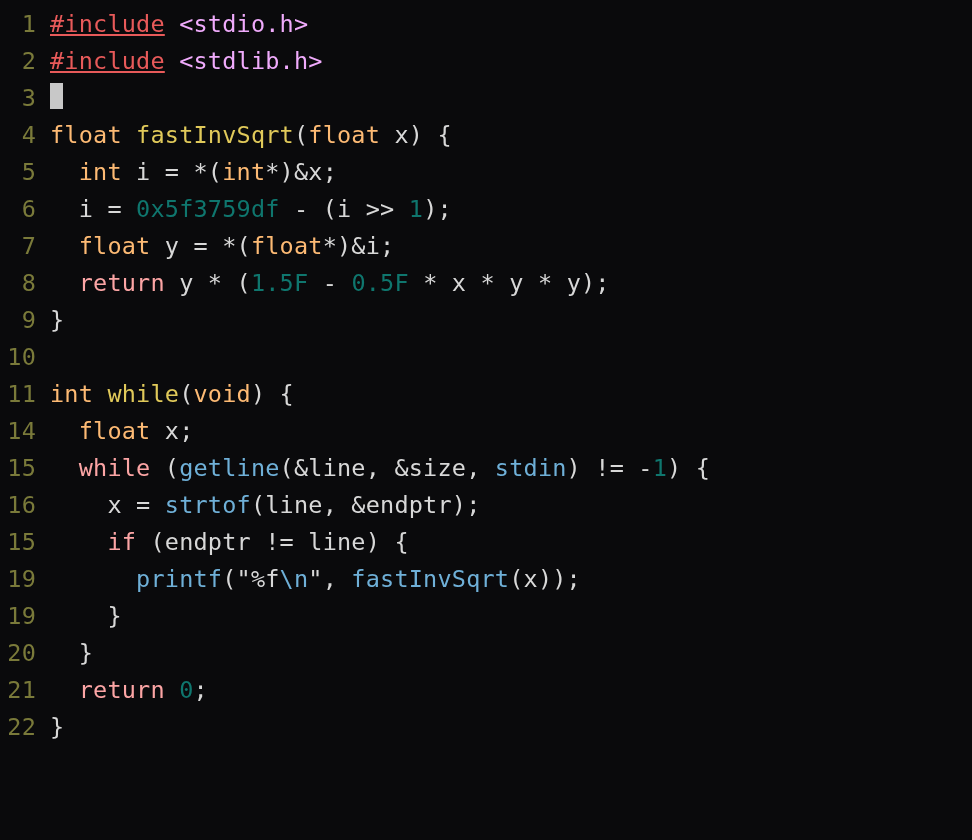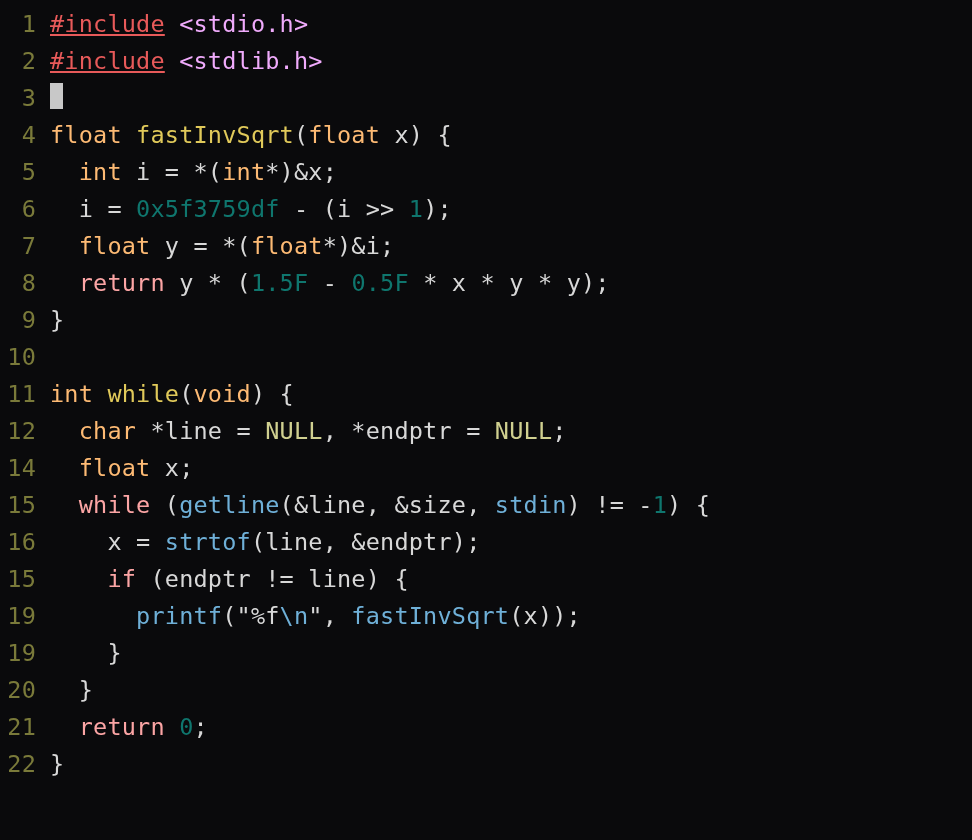--- a/index.html
+++ b/index.html
@@ -62,21 +62,20 @@
     <div class="line"><span class="gutter">2</span><span class="code"><span class="pp">#include</span><span class="op"> </span><span class="str">&lt;stdlib.h&gt;</span></span></div>
     <div class="line"><span class="gutter">3</span><span class="code"><span class="cursor"></span></span></div>
     <div class="line"><span class="gutter">4</span><span class="code"><span class="kwT">float</span><span class="op"> </span><span class="dfn">fastInvSqrt</span><span class="op">(</span><span class="kwT">float</span><span class="op"> </span><span class="ident">x</span><span class="op">) {</span></span></div>
     <div class="line"><span class="gutter">5</span><span class="code"><span class="op">  </span><span class="kwT">int</span><span class="op"> </span><span class="ident">i</span><span class="op"> = *(</span><span class="kwT">int</span><span class="op">*)&amp;</span><span class="ident">x</span><span class="op">;</span></span></div>
     <div class="line"><span class="gutter">6</span><span class="code"><span class="op">  </span><span class="ident">i</span><span class="op"> = </span><span class="num">0x5f3759df</span><span class="op"> - (</span><span class="ident">i</span><span class="op"> &gt;&gt; </span><span class="num">1</span><span class="op">);</span></span></div>
     <div class="line"><span class="gutter">7</span><span class="code"><span class="op">  </span><span class="kwT">float</span><span class="op"> </span><span class="ident">y</span><span class="op"> = *(</span><span class="kwT">float</span><span class="op">*)&amp;</span><span class="ident">i</span><span class="op">;</span></span></div>
     <div class="line"><span class="gutter">8</span><span class="code"><span class="op">  </span><span class="kwC">return</span><span class="op"> </span><span class="ident">y</span><span class="op"> * (</span><span class="num">1.5F</span><span class="op"> - </span><span class="num">0.5F</span><span class="op"> * </span><span class="ident">x</span><span class="op"> * </span><span class="ident">y</span><span class="op"> * </span><span class="ident">y</span><span class="op">);</span></span></div>
     <div class="line"><span class="gutter">9</span><span class="code"><span class="op">}</span></span></div>
     <div class="line"><span class="gutter">10</span><span class="code"></span></div>
     <div class="line"><span class="gutter">11</span><span class="code"><span class="kwT">int</span><span class="op"> </span><span class="dfn">while</span><span class="op">(</span><span class="kwT">void</span><span class="op">) {</span></span></div>
-    <div class="line"><span class="gutter">12</span><span class="code"><span class="op">  </span><span class="kwT">char</span><span class="op"> *</span><span class="ident">line</span><span class="op"> = </span><span class="cnst">NULL</span><span class="op">, *</span><span class="ident">endptr</span><span class="op"> = </span><span class="cnst">NULL</span><span class="op">;</span></span></div>
     <div class="line"><span class="gutter">14</span><span class="code"><span class="op">  </span><span class="kwT">float</span><span class="op"> </span><span class="ident">x</span><span class="op">;</span></span></div>
     <div class="line"><span class="gutter">15</span><span class="code"><span class="op">  </span><span class="kwC">while</span><span class="op"> (</span><span class="fn">getline</span><span class="op">(&amp;</span><span class="ident">line</span><span class="op">, &amp;</span><span class="ident">size</span><span class="op">, </span><span class="fn">stdin</span><span class="op">) != -</span><span class="num">1</span><span class="op">) {</span></span></div>
     <div class="line"><span class="gutter">16</span><span class="code"><span class="op">    </span><span class="ident">x</span><span class="op"> = </span><span class="fn">strtof</span><span class="op">(</span><span class="ident">line</span><span class="op">, &amp;</span><span class="ident">endptr</span><span class="op">);</span></span></div>
     <div class="line"><span class="gutter">15</span><span class="code"><span class="op">    </span><span class="kwC">if</span><span class="op"> (</span><span class="ident">endptr</span><span class="op"> != </span><span class="ident">line</span><span class="op">) {</span></span></div>
     <div class="line"><span class="gutter">19</span><span class="code"><span class="op">      </span><span class="fn">printf</span><span class="op">(</span><span class="qstr">"%f</span><span class="esc">\n</span><span class="qstr">"</span><span class="op">, </span><span class="fn">fastInvSqrt</span><span class="op">(</span><span class="ident">x</span><span class="op">));</span></span></div>
     <div class="line"><span class="gutter">19</span><span class="code"><span class="op">    }</span></span></div>
     <div class="line"><span class="gutter">20</span><span class="code"><span class="op">  }</span></span></div>
     <div class="line"><span class="gutter">21</span><span class="code"><span class="op">  </span><span class="kwC">return</span><span class="op"> </span><span class="num">0</span><span class="op">;</span></span></div>
     <div class="line"><span class="gutter">22</span><span class="code"><span class="op">}</span></span></div>
   </div>

